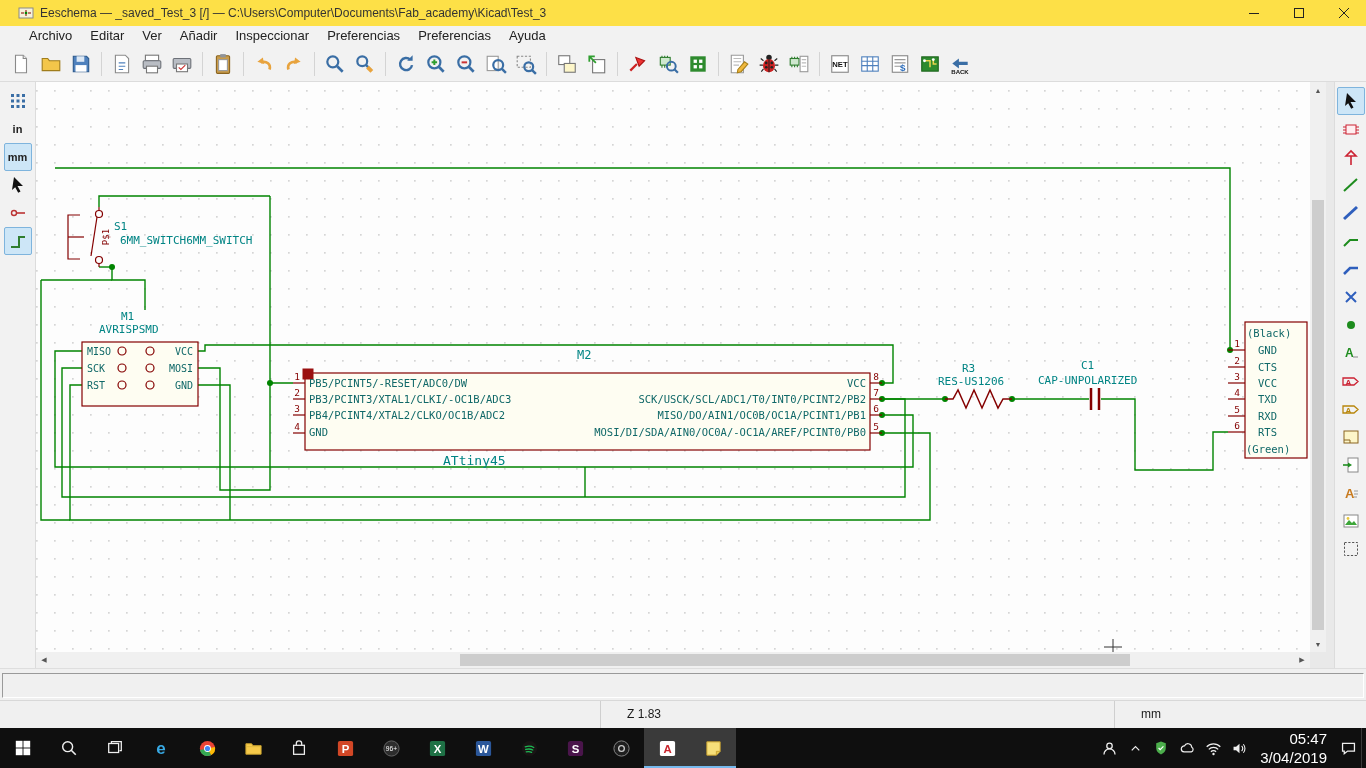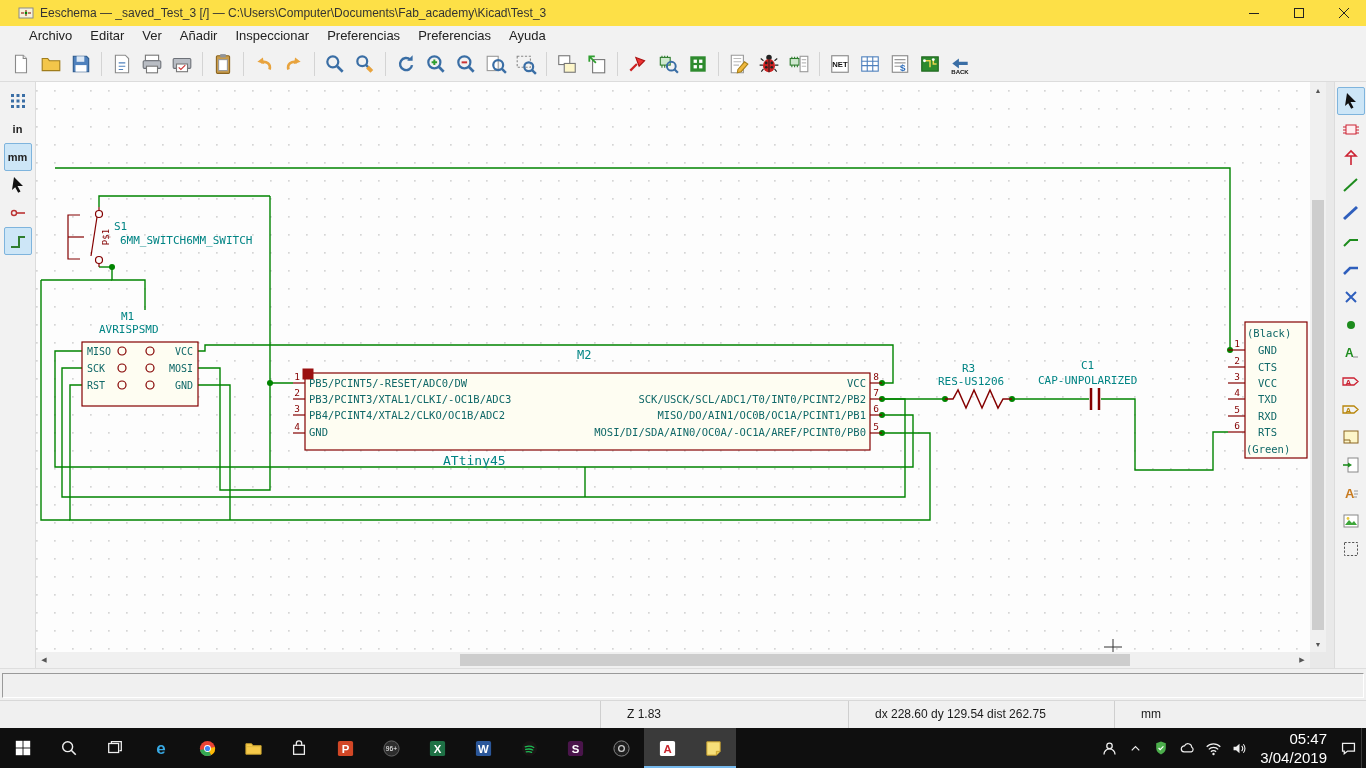--- a/index.html
+++ b/index.html
@@ -605,21 +605,20 @@
         </svg>
       </button>
   </div>
 
   <div class="infopanel">
       <div class="inner"></div>
     </div>
 
   <div class="statusbar">
     <div class="sfield" style="left:600px;width:68px">Z 1.83</div>
-    <div class="sfield" style="left:848px;width:266px">dx 228.60 dy 129.54 dist 262.75</div>
     <div class="sfield" style="left:1114px;width:80px">mm</div>
   </div>
 
   <div class="taskbar">
     <div class="tkbtn">
         <svg width="18" height="18" viewBox="0 0 20 20">
           <g fill="#fff">
             <rect x="2" y="2" width="7.5" height="7.5"></rect>
             <rect x="10.5" y="2" width="7.5" height="7.5"></rect>
             <rect x="2" y="10.5" width="7.5" height="7.5"></rect>

